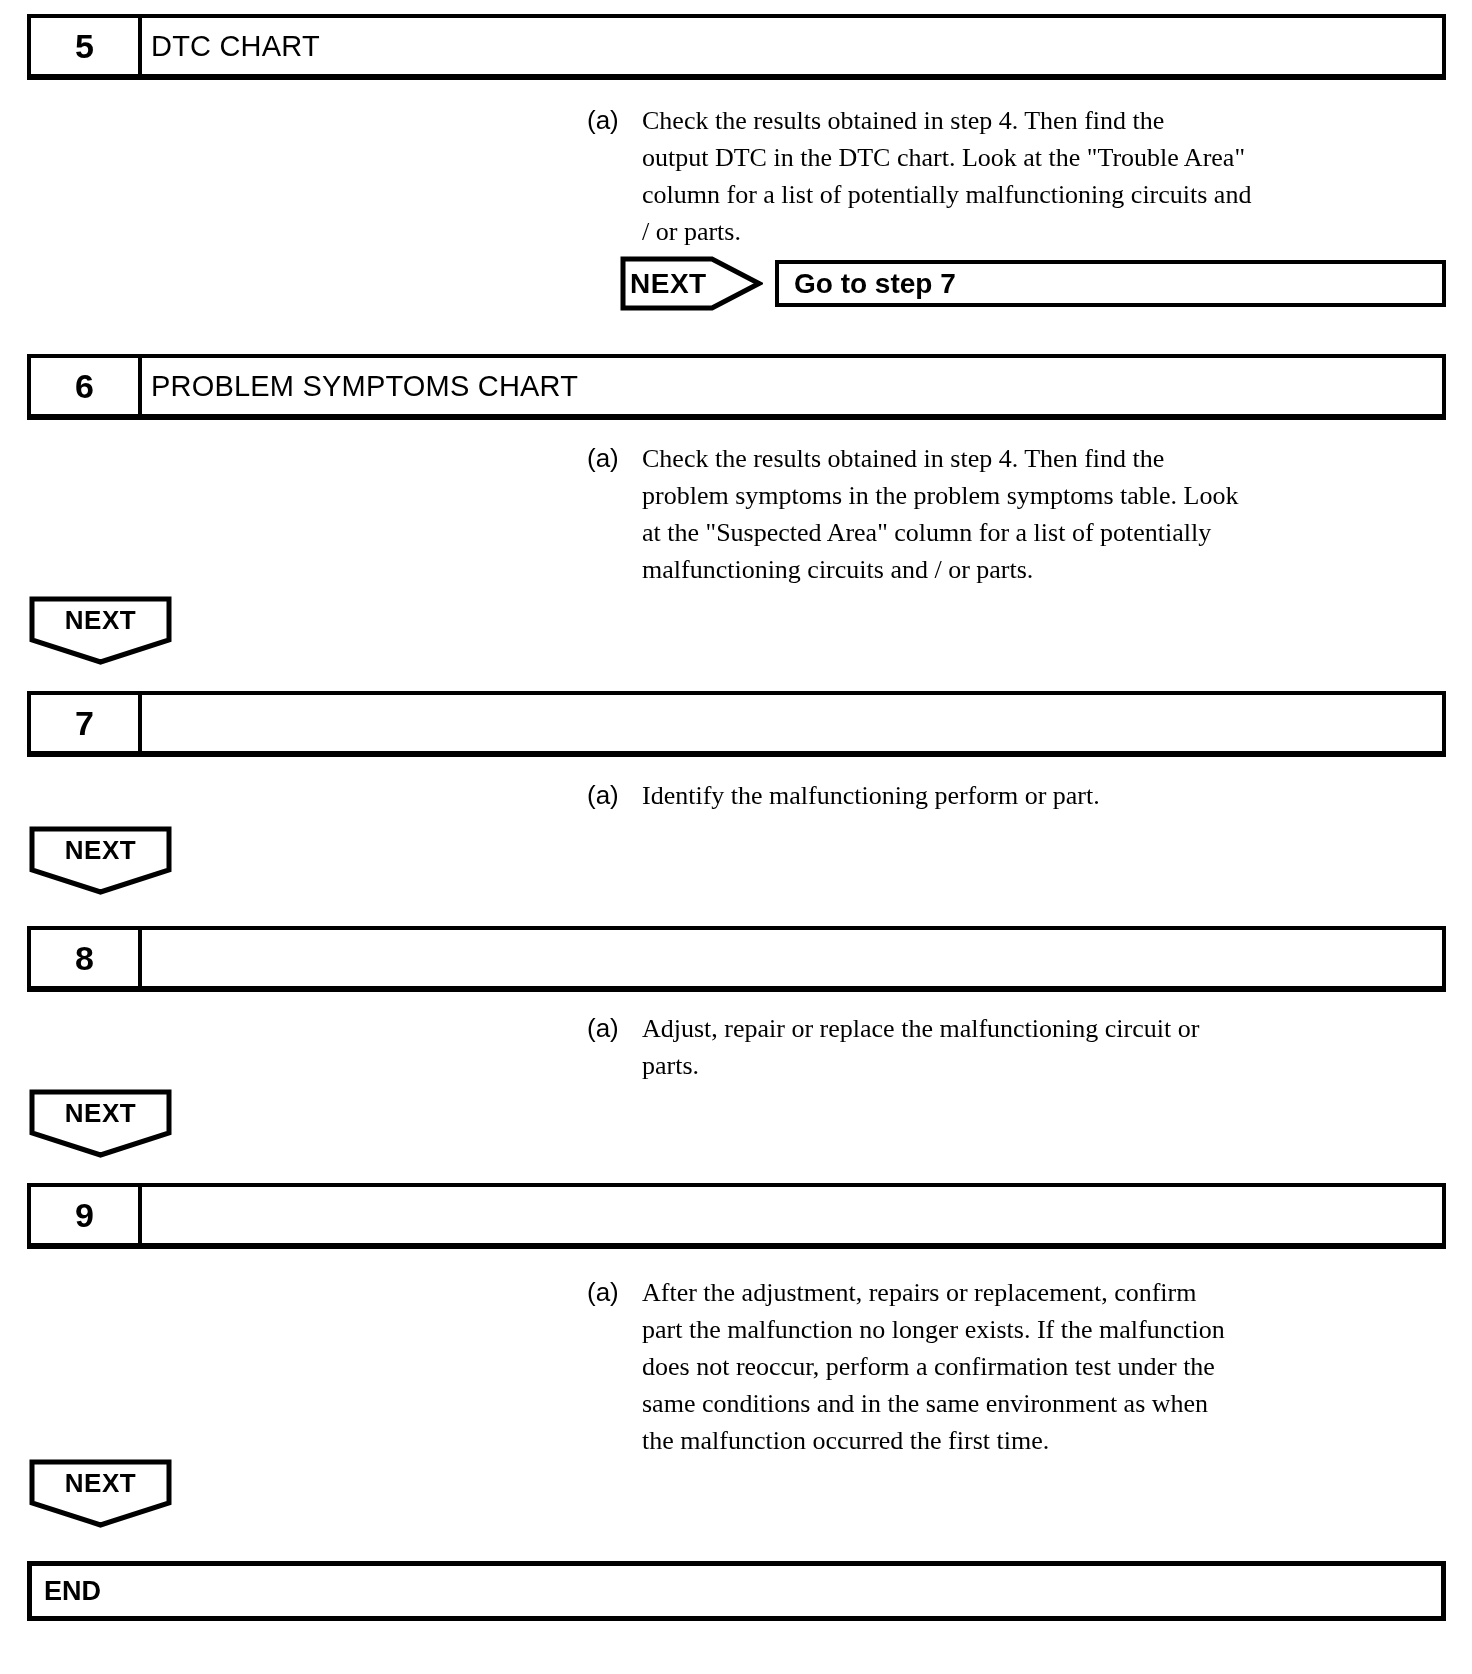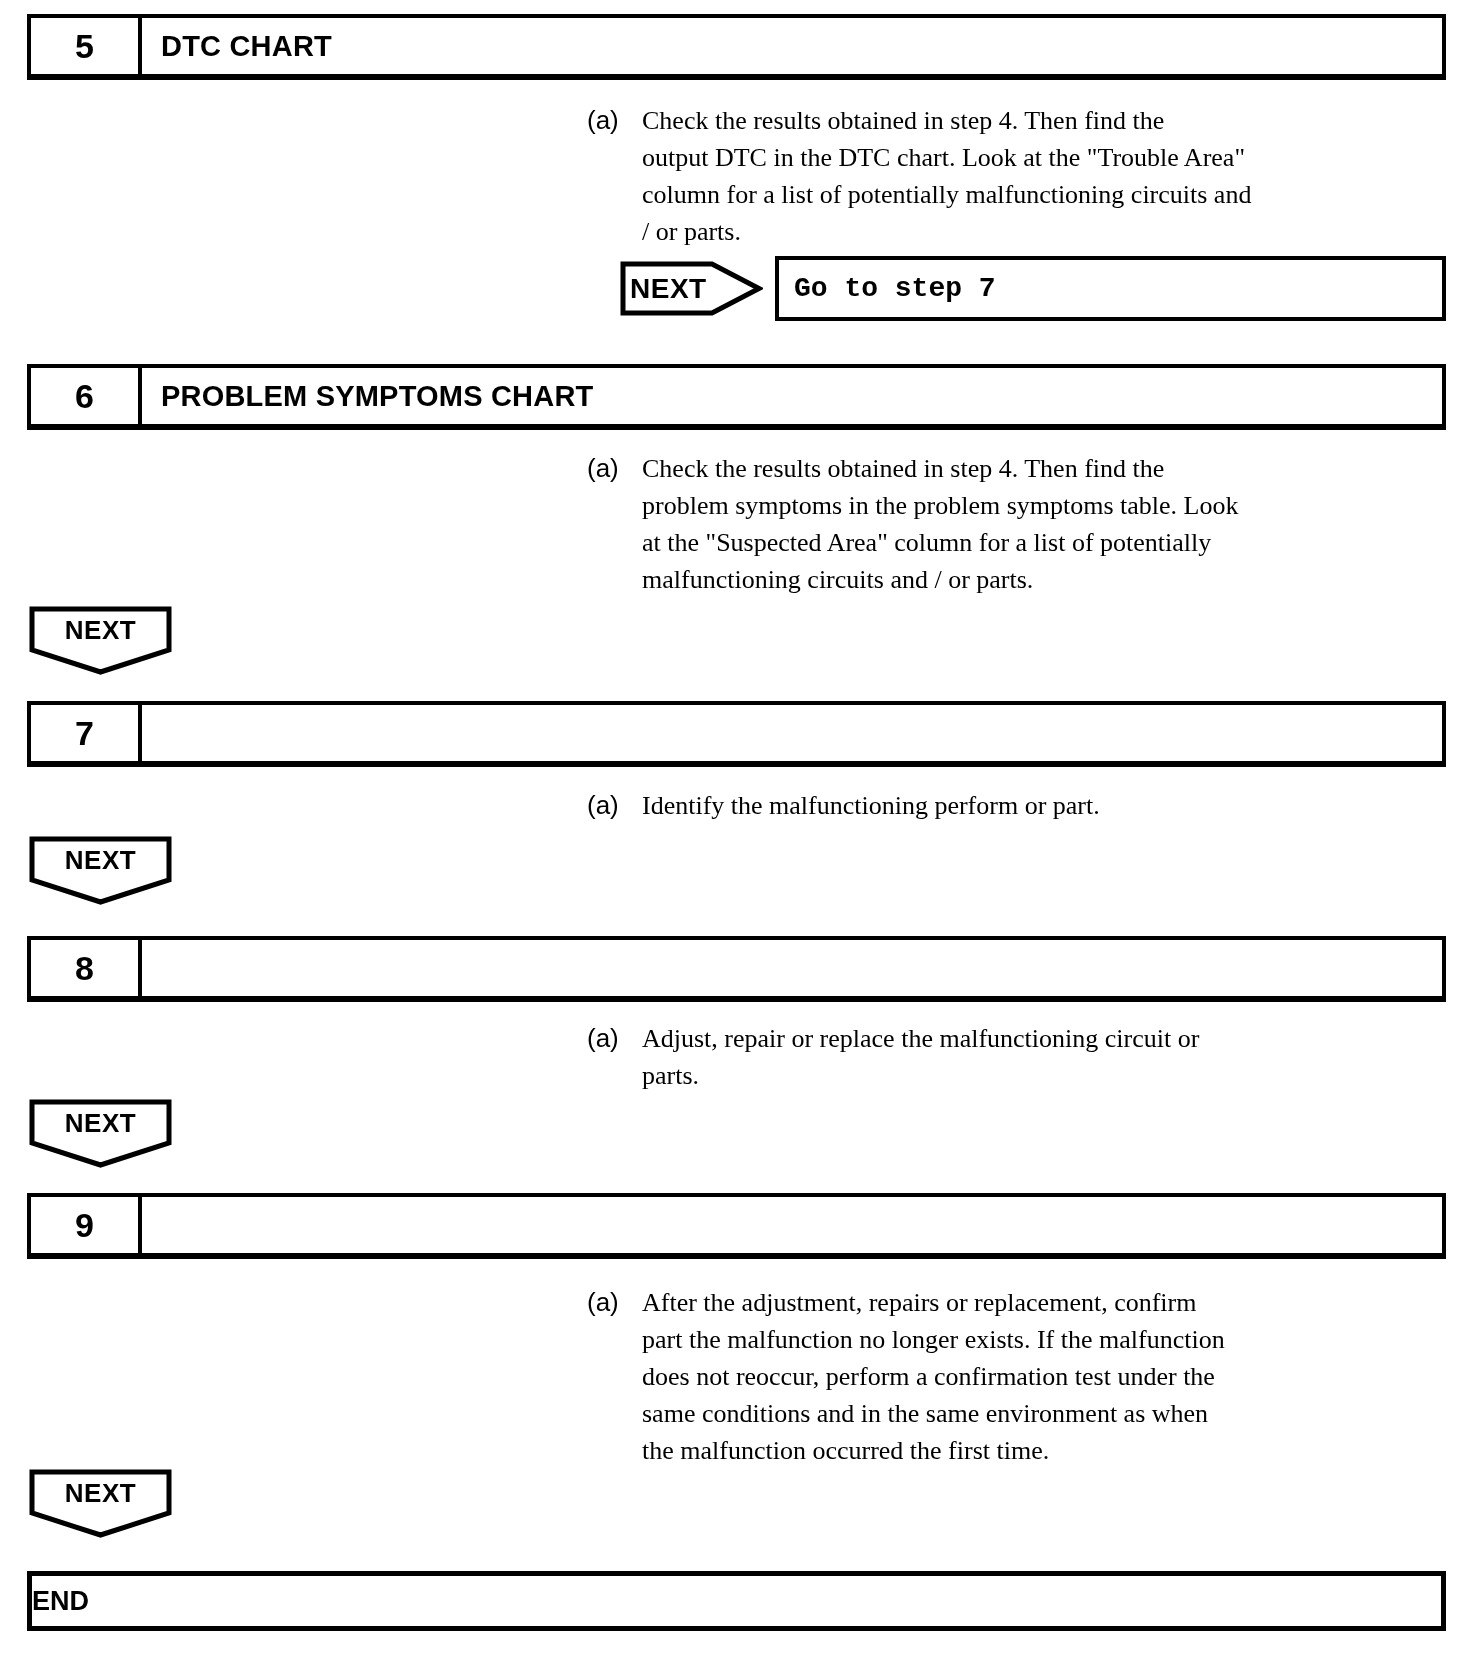--- a/index.html
+++ b/index.html
@@ -34,22 +34,22 @@
     display: flex;
     align-items: center;
     justify-content: center;
     font-weight: bold;
     font-size: 34px;
   }
   .step-title {
     flex: 1;
     display: flex;
     align-items: center;
-    padding-left: 19px;
-    font-weight: bold;
+    padding-left: 9px;
+    font-weight: normal;
     font-size: 29px;
     letter-spacing: 0.2px;
     white-space: nowrap;
     text-align: center;
   }
   
   .instruction {
     display: flex;
     margin-left: 560px;
     font-size: 26px;
@@ -65,45 +65,44 @@
     align-items: center;
   }
   .arrow-right-wrap { position: relative; width: 143px; height: 55px; flex: none; }
   .arrow-right-wrap .arrow-label {
     position: absolute; left: 10px; top: 0; height: 55px;
     display: flex; align-items: center;
     font-weight: bold; font-size: 28px; letter-spacing: 0.5px;
   }
   .result-box {
     flex: 1;
-    height: 65px;
+    height: 47px;
     margin-left: 12px;
     border: 4px solid #000;
     display: flex;
     align-items: center;
     padding-left: 15px;
     font-weight: bold;
     font-size: 28px;
-    font-family: Liberation Mono, monospace;
   }
   
   .arrow-down-wrap { position: relative; width: 143px; height: 70px; margin-left: 2px; }
   .arrow-down-wrap .arrow-label {
     position: absolute; left: 0; top: 9px; width: 143px;
     text-align: center;
     font-weight: bold; font-size: 26px; letter-spacing: 0.5px;
   }
   
   .end-box {
     margin-top: 32px;
     height: 60px;
     border: 5px solid #000;
     display: flex;
     align-items: center;
-    padding-left: 0;
+    padding-left: 12px;
     font-weight: bold;
     font-size: 27px;
   }
   svg { display: block; }
 </style>
 </head>
 <body>
 
 <div class="page">
   <div class="content">

